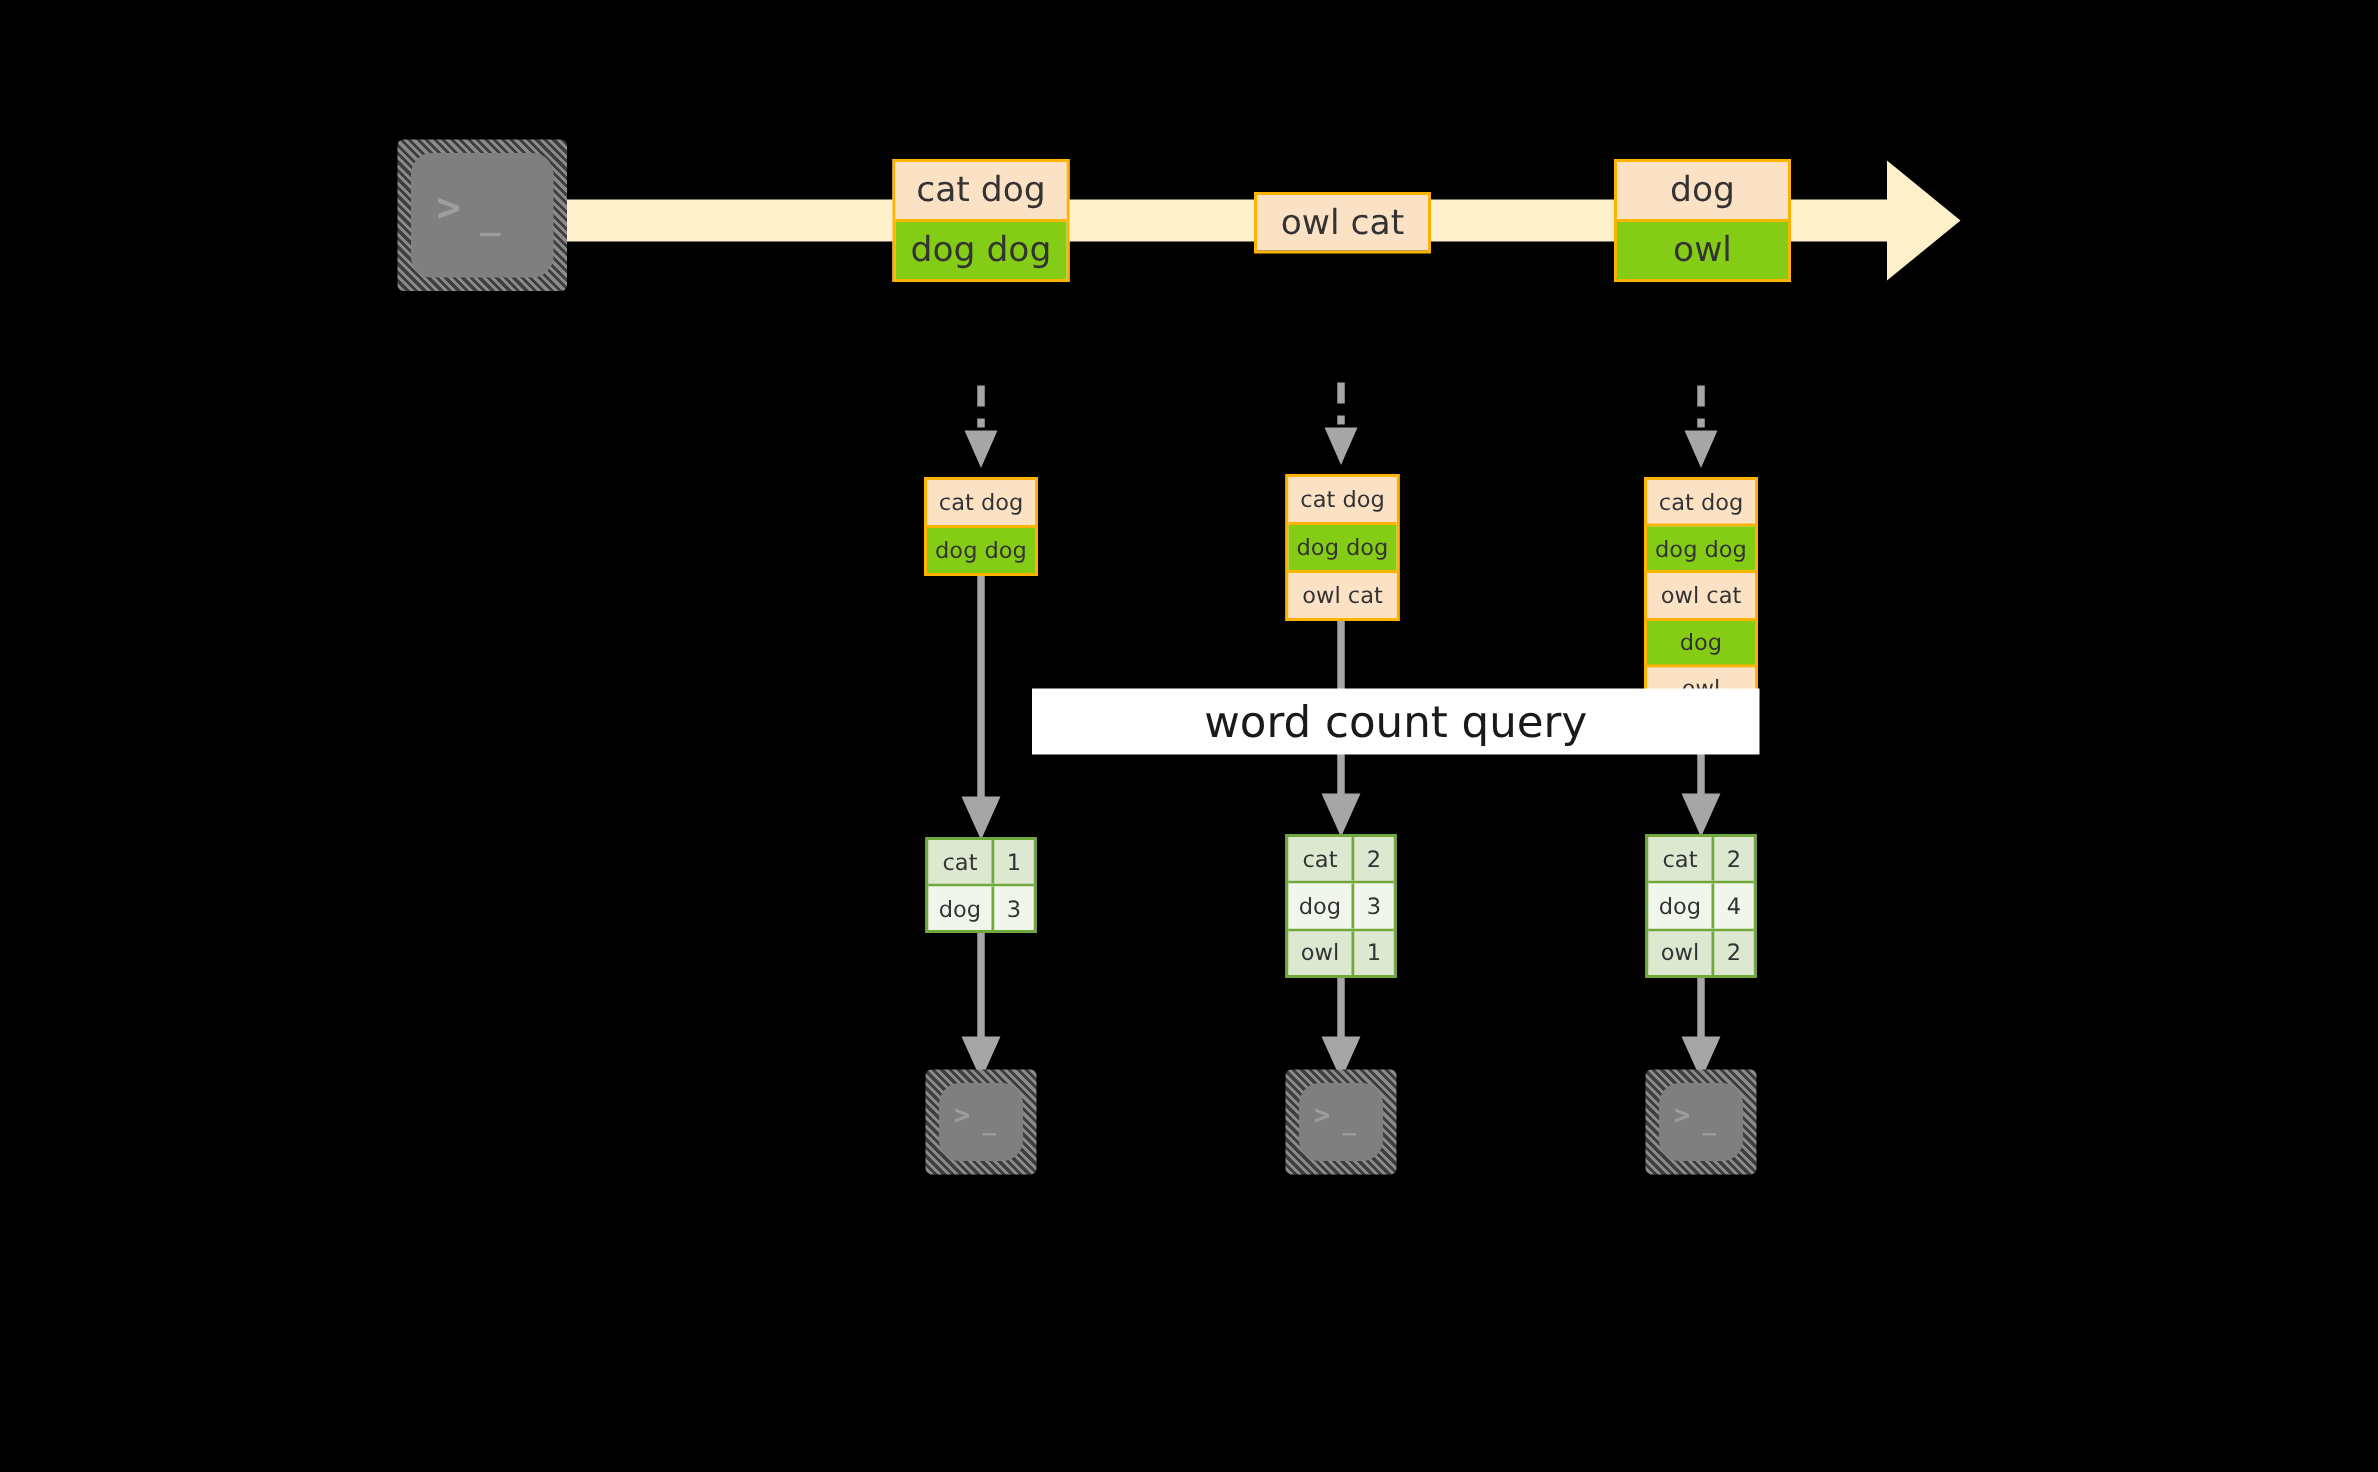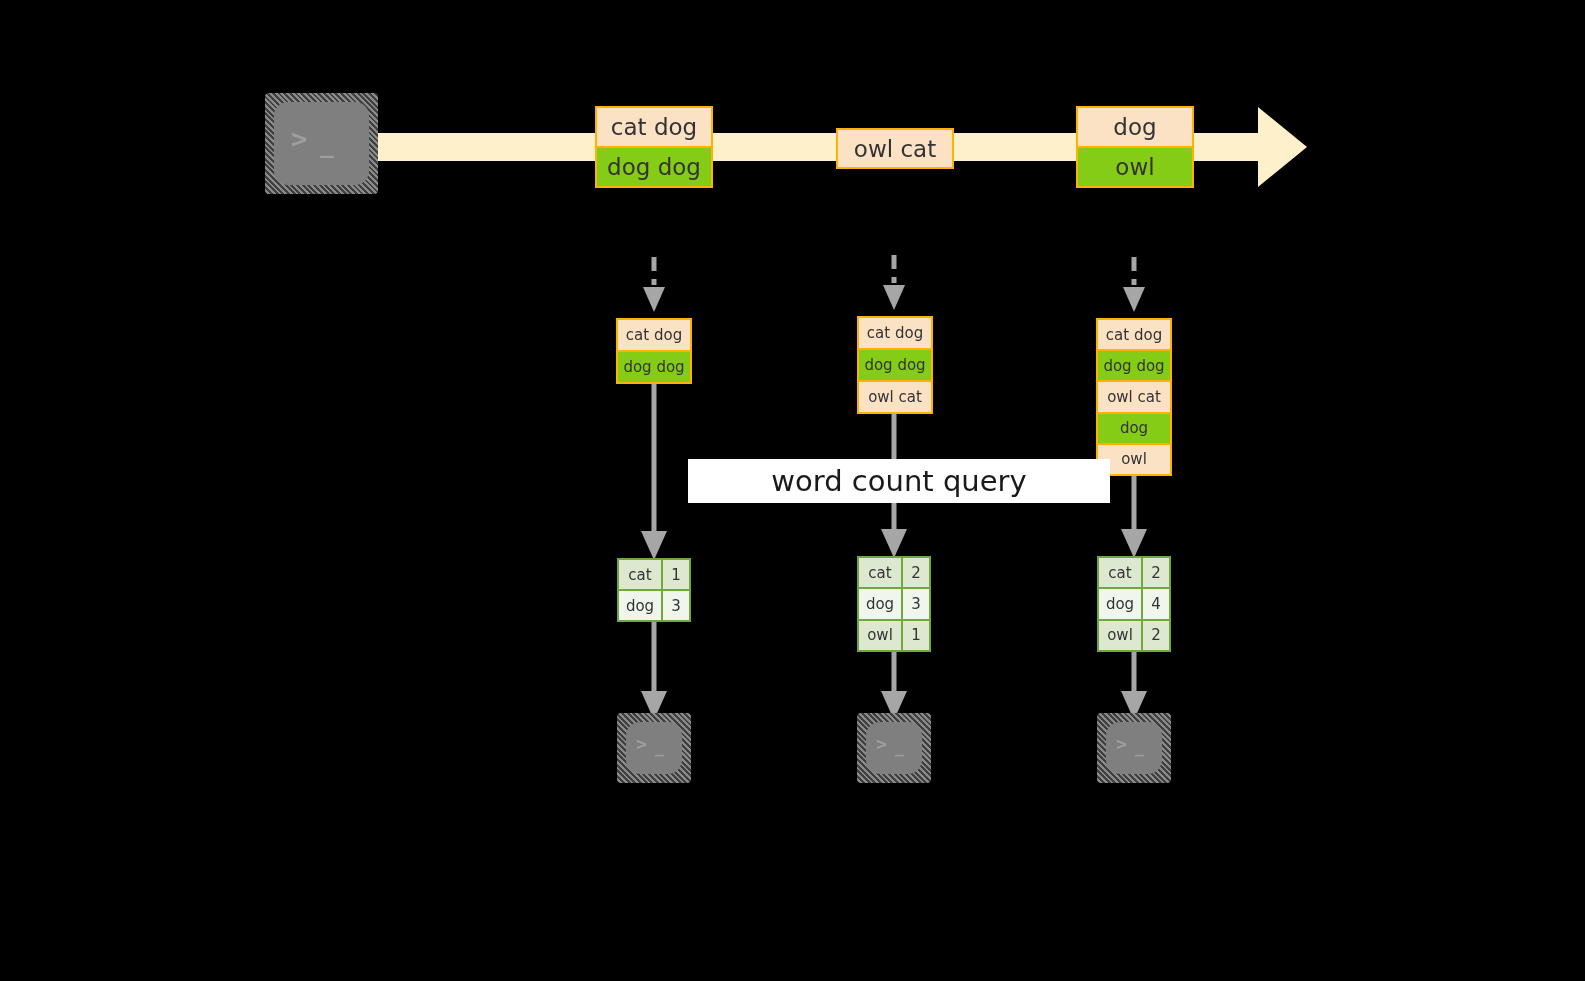--- a/index.html
+++ b/index.html
@@ -183,21 +183,21 @@
   </div>
 
   <div class="msgbox" style="left:1096px; top:318px; width:76px; height:158px; font-size:15px;">
     <div class="cell shade">cat dog</div>
     <div class="cell">dog dog</div>
     <div class="cell shade">owl cat</div>
     <div class="cell">dog</div>
     <div class="cell shade">owl</div>
   </div>
 
-  <div class="querylabel" style="left:688px; top:459px; width:422px; height:44px;">word count query</div>
+  <div class="querylabel" style="left:688px; top:459px; width:485px; height:44px;">word count query</div>
 
   <div class="restable" style="left:617px; top:558px; width:74px; height:64px; font-size:15px;">
     <div class="row shade">
       <div class="k">cat</div>
       <div class="v">1</div>
     </div>
     <div class="row plain">
       <div class="k">dog</div>
       <div class="v">3</div>
     </div>

